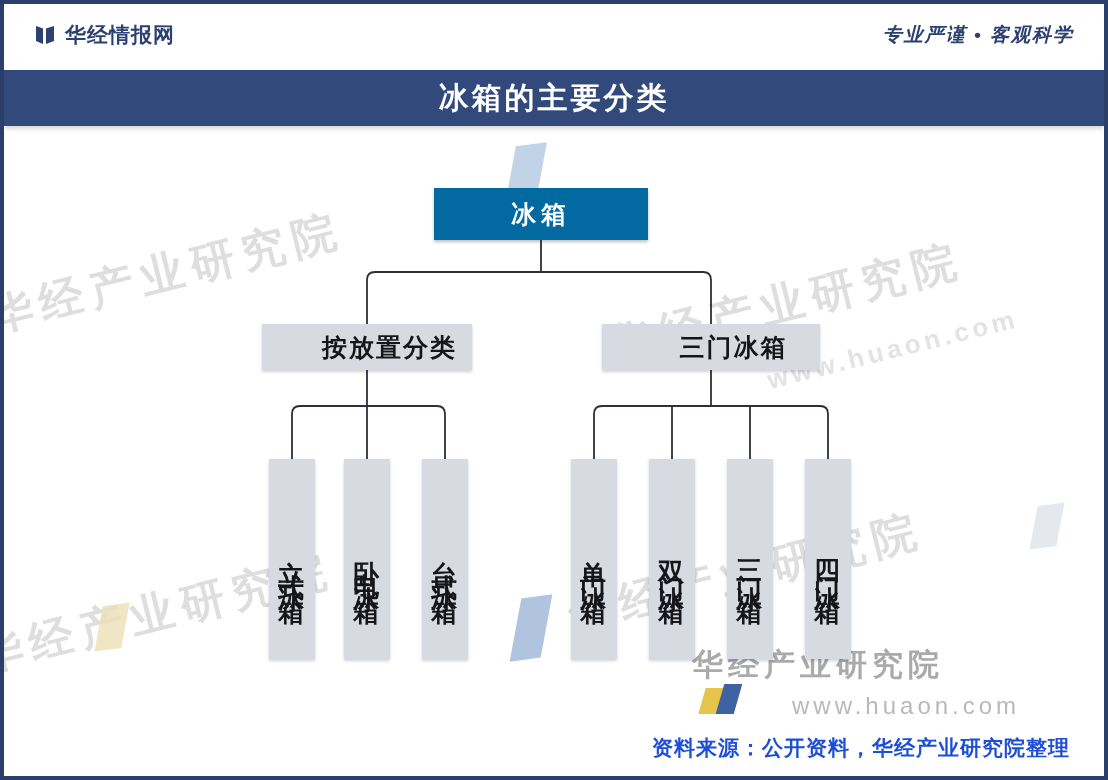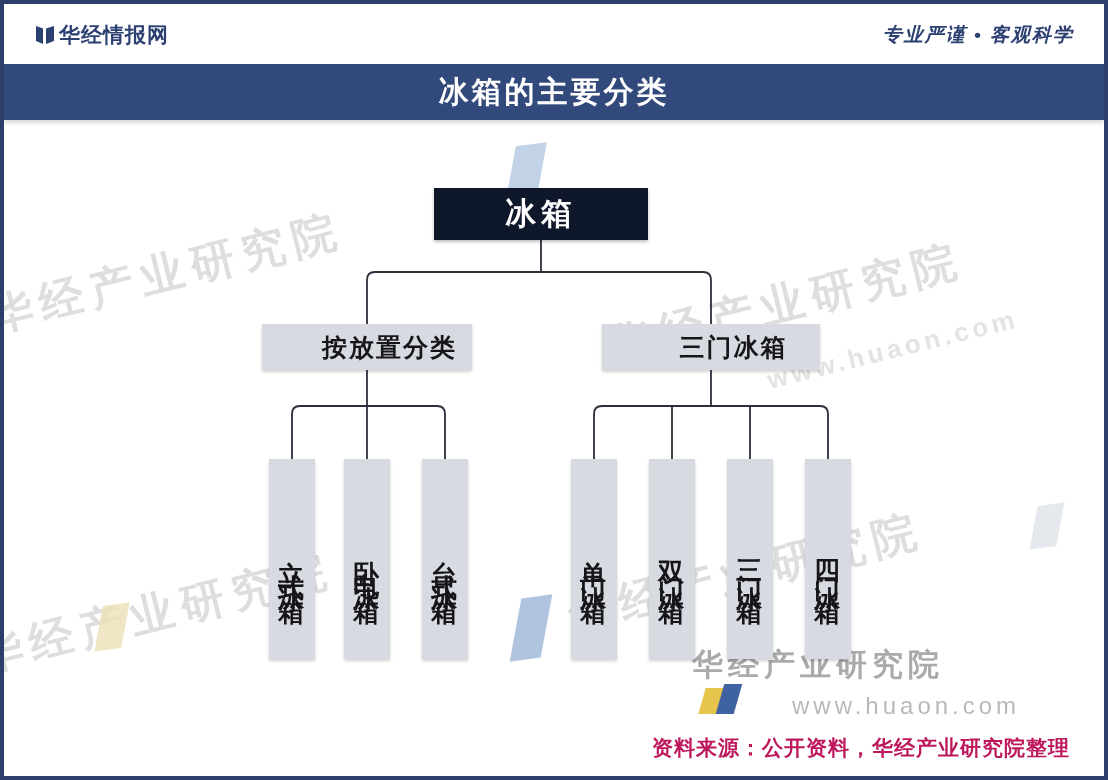--- a/index.html
+++ b/index.html
@@ -9,47 +9,47 @@
     position:relative; width:1108px; height:780px; margin:0 auto;
     background:#ffffff; border:4px solid #2c3e6a; overflow:hidden;
   }
 
   
   .header {
     position:absolute; top:0; left:0; right:0; height:62px;
     display:flex; align-items:center; justify-content:space-between;
     padding:0 30px; background:#fff; z-index:5;
   }
-  .brand { display:flex; align-items:center; gap:3px; color:#2c4071; font-weight:bold; font-size:21px; letter-spacing:1px; }
+  .brand { display:flex; align-items:center; gap:9px; color:#2c4071; font-weight:bold; font-size:21px; letter-spacing:1px; }
   .brand-icon { width:22px; height:22px; display:inline-block; }
   .slogan { color:#2c4071; font-weight:bold; font-size:19px; letter-spacing:2px;font-style:italic; }
 
   
   .titlebar {
-    position:absolute; top:60px; left:0; right:0; height:56px;
+    position:absolute; top:66px; left:0; right:0; height:56px;
     background:#32497b; color:#ffffff; z-index:5;
     display:flex; align-items:center; justify-content:center;
     font-size:30px; font-weight:bold; letter-spacing:3px;
     box-shadow:0 3px 4px rgba(0,0,0,.15);
   }
 
   
   .wm {
     position:absolute; color:#dedede; font-weight:bold; font-size:44px;
     letter-spacing:8px; white-space:nowrap; transform:rotate(-14deg);
     z-index:1; user-select:none;
   }
   .wm-url { font-size:26px; letter-spacing:4px; color:#e3e3e3; }
   .decor { position:absolute; z-index:1; transform:skewX(-18deg) rotate(-8deg); }
 
   
   .node { position:absolute; z-index:3; display:flex; align-items:center; justify-content:center; }
   .root-node {
     left:430px; top:184px; width:214px; height:52px;
-    background:#0f172a; color:#ffffff; font-size:31px; font-weight:bold; letter-spacing:5px;
+    background:#0369a1; color:#ffffff; font-size:25px; font-weight:bold; letter-spacing:5px;
     box-shadow:0 2px 3px rgba(0,0,0,.25);
   }
   .branch-node {
     background:#d7dae1; color:#15151a; font-size:25px; font-weight:600; letter-spacing:2px;
     box-shadow:0 2px 3px rgba(0,0,0,.18);
     padding-left:45px;
   }
   .branch-a { left:258px; top:320px; width:210px; height:46px; }
   .branch-b { left:598px; top:320px; width:218px; height:46px; }
   .leaf-node {
@@ -74,21 +74,21 @@
   .footer-url {
     position:absolute; left:788px; top:688px; z-index:2;
     color:#b9b9b9; font-size:24px; letter-spacing:4px;
   }
   .footer-logo { position:absolute; left:696px; top:680px; width:46px; height:36px; z-index:2; }
   .footer-logo .y { position:absolute; left:2px; top:4px; width:18px; height:26px; background:#e7c44b; transform:skewX(-16deg); }
   .footer-logo .b { position:absolute; left:20px; top:0; width:18px; height:30px; background:#3f62a0; transform:skewX(-16deg); }
 
   .source-line {
     position:absolute; right:34px; top:730px; z-index:5;
-    color:#be185d; font-weight:bold; font-size:21px; letter-spacing:1px;
+    color:#1d4ed8; font-weight:bold; font-size:21px; letter-spacing:1px;
   }
 </style>
 </head>
 <body>
 
 <div class="page">
 
   <div class="wm" style="left:-20px; top:240px;">华经产业研究院</div>
   <div class="wm" style="left:600px; top:270px;">华经产业研究院</div>
   <div class="wm" style="left:-30px; top:580px;">华经产业研究院</div>

